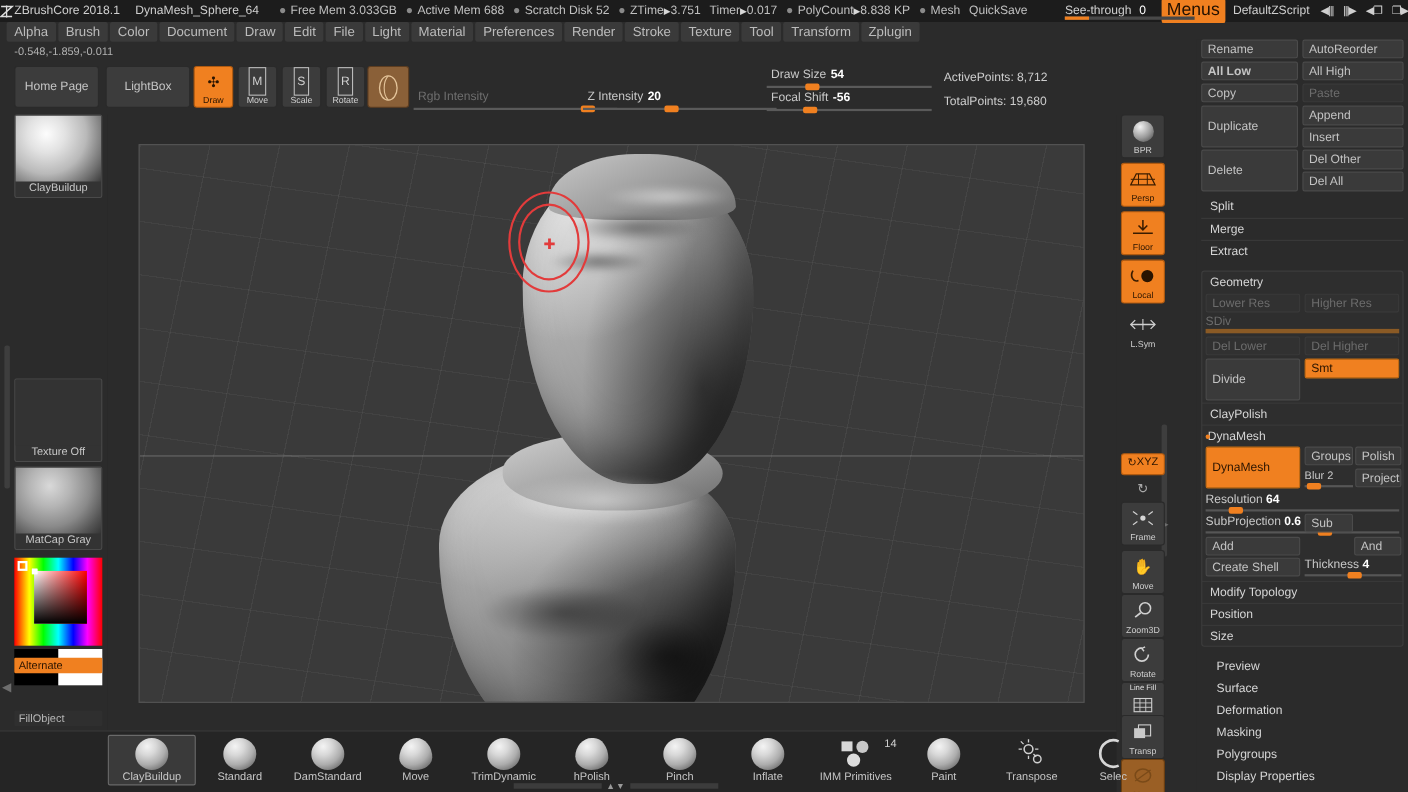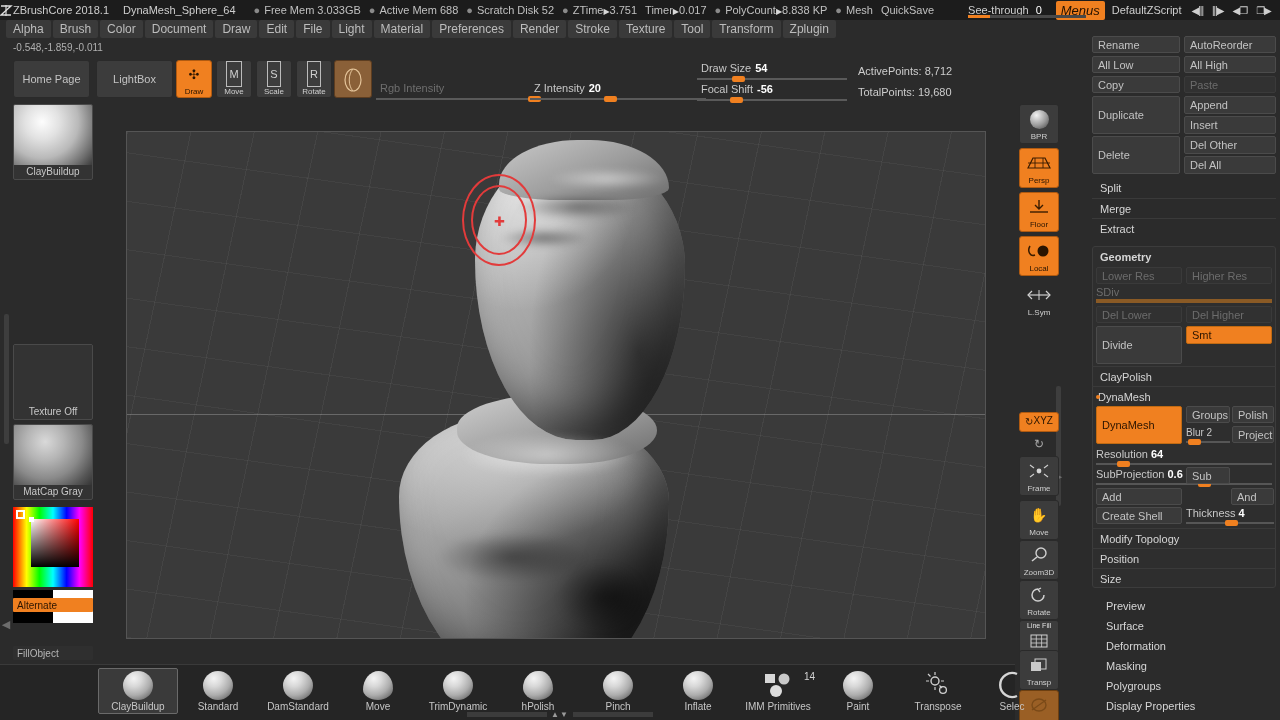--- a/index.html
+++ b/index.html
@@ -36,22 +36,22 @@
   }
   #see-through-wrap .lbl { font-size: 11px; color: #d0d0d0; }
   #see-through-wrap .val { font-size: 11px; color: #fff; margin-left: 7px; }
   #see-through-wrap .track {
     position: absolute; left: 0; bottom: 2px; width: 118px; height: 3px; background: #484848;
   }
   #see-through-wrap .fill {
     position: absolute; left: 0; bottom: 2px; width: 22px; height: 3px; background: #f08020;
   }
   .menus-btn {
-    background: #f08020; color: #221000; font-size: 13px;
-    padding: 2px 5px; border-radius: 2px; margin-right: 7px; font-style: italic;
+    background: #f08020; color: #221000; font-size: 16px;
+    padding: 2px 5px; border-radius: 2px; margin-right: 7px;
   }
   .dzscript { margin-right: 10px; }
   .arrowgrp { color: #cfcfcf; font-size: 10px; margin-right: 9px; letter-spacing: -1px; }
   .wbtn { width: 26px; text-align: center; font-size: 12px; color: #ddd; }
 
   
   #menubar {
     position: absolute; left: 0; top: 20px; width: 1280px; height: 18px;
     display: flex; align-items: center; padding-left: 6px; gap: 2px;
   }
@@ -643,21 +643,21 @@
       <span class="cap">Ghost</span>
     </div>
 
   </div>
 
   <div id="right-panel">
 
     <div class="rp-btn" style="left:4px; top:0; width:88px; height:17px;">Rename</div>
     <div class="rp-btn" style="left:96px; top:0; width:92px; height:17px;">AutoReorder</div>
 
-    <div class="rp-btn" style="left:4px; top:20px; width:88px; height:17px;">All Low</div>
+    <div class="rp-btn" style="left:4px; top:20px; width:88px; height:17px;font-weight:bold;">All Low</div>
     <div class="rp-btn" style="left:96px; top:20px; width:92px; height:17px;">All High</div>
 
     <div class="rp-btn" style="left:4px; top:40px; width:88px; height:17px;">Copy</div>
     <div class="rp-btn dim" style="left:96px; top:40px; width:92px; height:17px;">Paste</div>
 
     <div class="rp-btn" style="left:4px; top:60px; width:88px; height:38px;">Duplicate</div>
     <div class="rp-btn" style="left:96px; top:60px; width:92px; height:18px;">Append</div>
     <div class="rp-btn" style="left:96px; top:80px; width:92px; height:18px;">Insert</div>
 
     <div class="rp-btn" style="left:4px; top:100px; width:88px; height:38px;">Delete</div>
@@ -669,21 +669,21 @@
     </div>
     <div class="rp-sec" style="top:162px;">
       <span>Merge</span>
     </div>
     <div class="rp-sec" style="top:182px;">
       <span>Extract</span>
     </div>
 
     <div class="rp-panelbox" style="top:210px; height:342px;"></div>
 
-    <div class="rp-sec" style="top:211px; border-top:none; font-weight:bold;">
+    <div class="rp-sec" style="top:211px; border-top:none; font-weight:normal;">
       <span>Geometry</span>
     </div>
 
     <div class="rp-btn dim" style="left:8px; top:231px; width:86px; height:17px;">Lower Res</div>
     <div class="rp-btn dim" style="left:98px; top:231px; width:86px; height:17px;">Higher Res</div>
 
     <div class="rp-sld" style="left:8px; top:250px; width:176px;">
       <span class="lb dim">SDiv</span>
       <div class="tk full" style="height:4px;"></div>
     </div>

